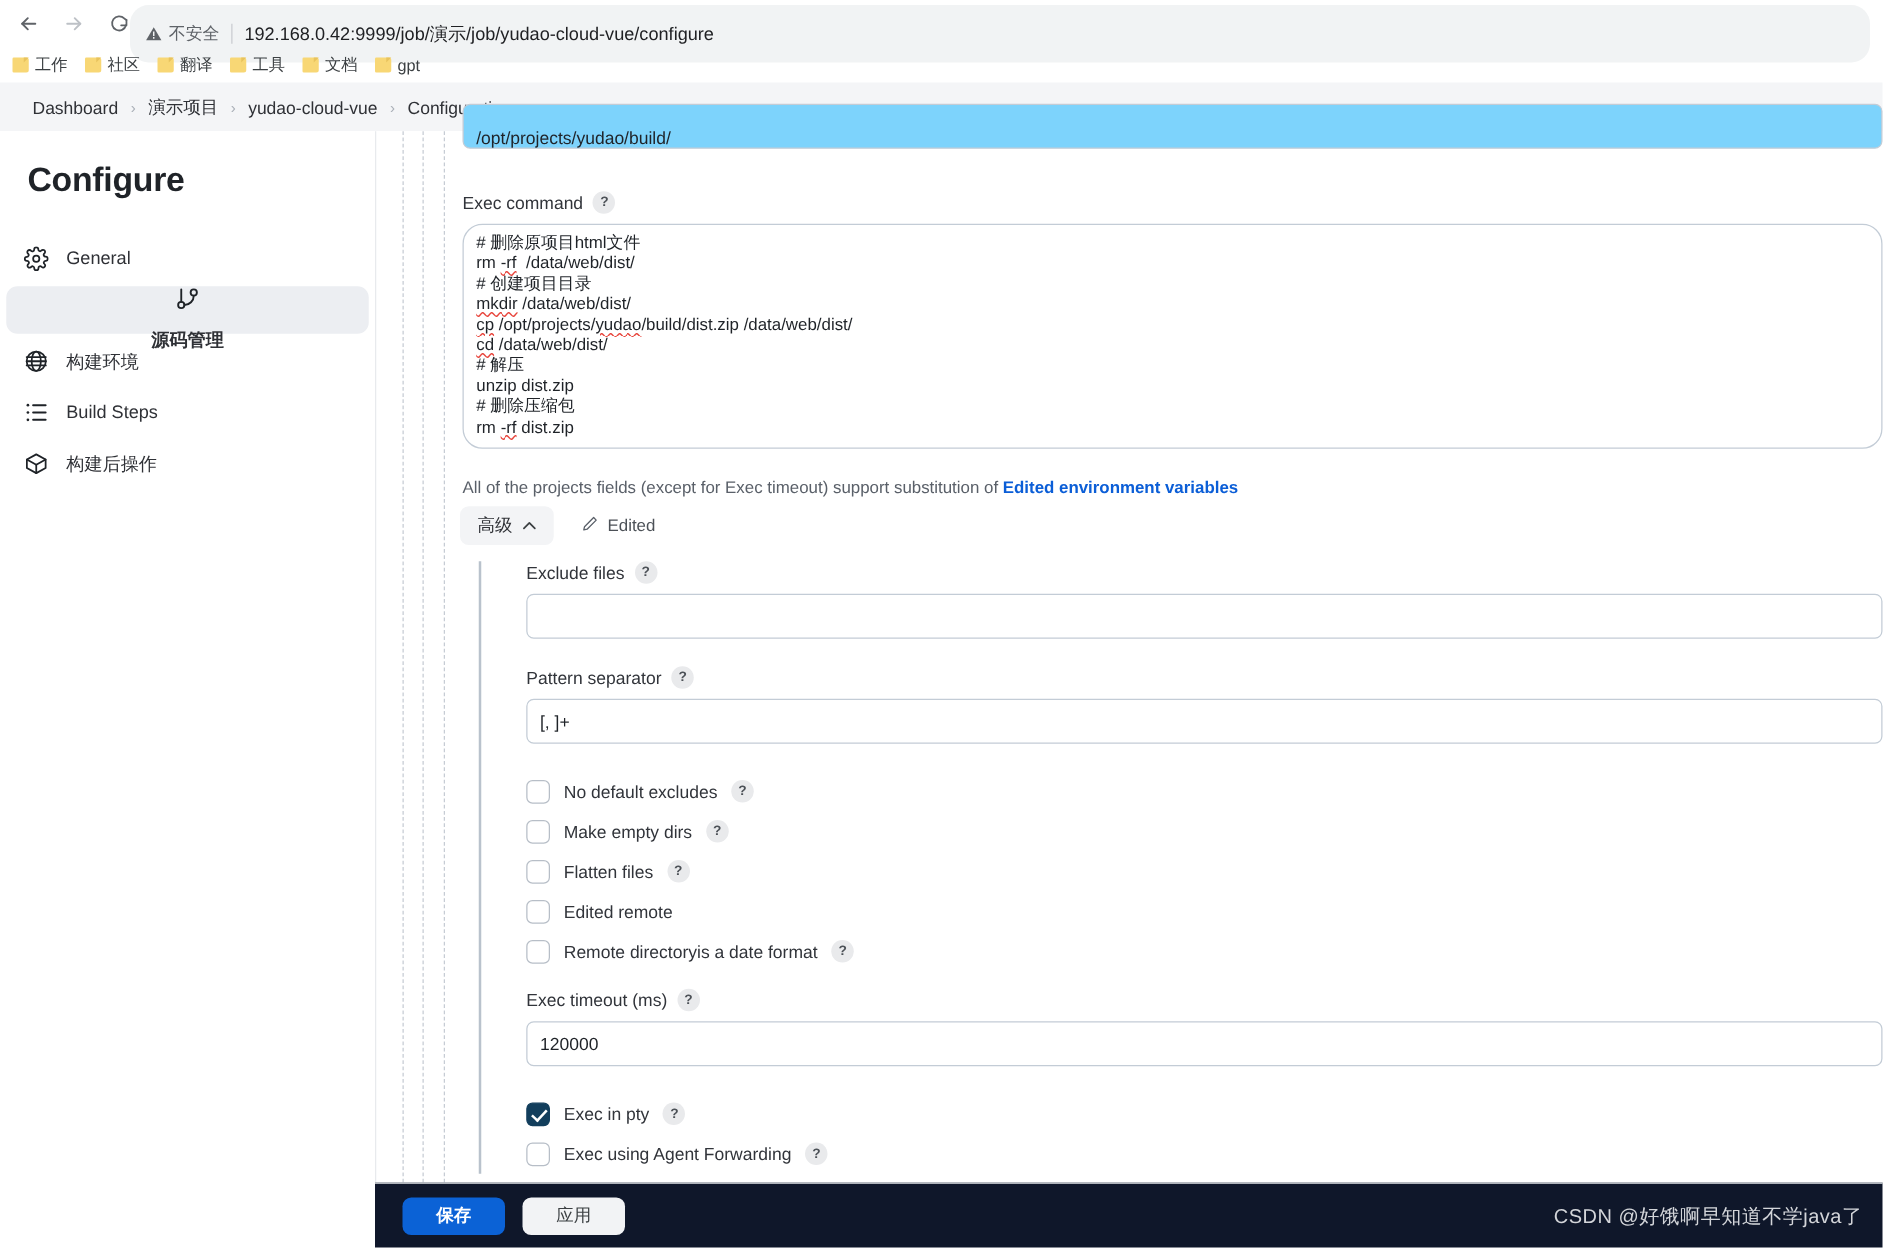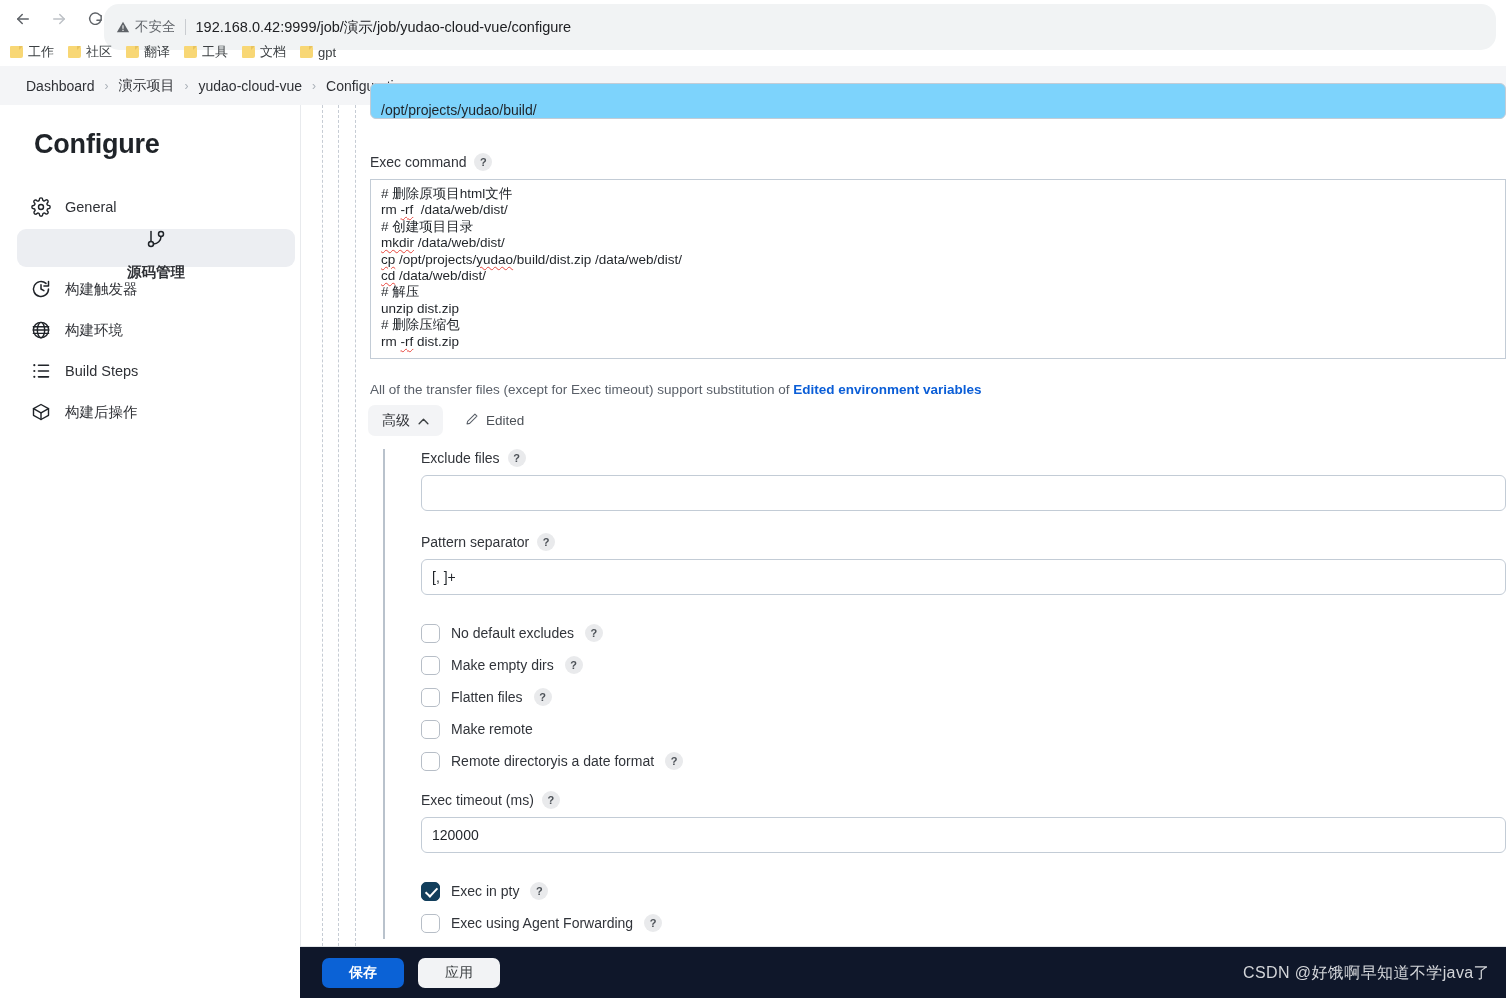--- a/index.html
+++ b/index.html
@@ -111,21 +111,21 @@
     position: absolute; top: 105px; left: 0;
     width: 1506px; height: 893px;
     background: #ffffff;
   }
 
   
   #sidebar {
     position: absolute; top: 0; left: 0;
     width: 300px; height: 841px;
     background: #ffffff;
-    padding: 24px 0 0 12px;
+    padding: 24px 0 0 0;
     border-right: 0;
   }
   #page-title {
     font-size: 27px; font-weight: 700;
     color: #1f2328;
     padding: 0 0 0 22px;
     margin: 0 0 28px 0;
     letter-spacing: -0.2px;
   }
   .side-item {
@@ -203,21 +203,21 @@
     font-size: 14px; color: #1f2328;
     display: flex; align-items: flex-end;
     line-height: 1.1;
     background: #7dd3fc;
   }
 
   #exec-command-block { position: absolute; left: 0; top: 48px; width: 1136px; }
   #exec-command-area {
     width: 100%; height: 180px;
     border: 1px solid #c3ccd6;
-    border-radius: 0;
+    border-radius: 16px;
     background: #fff;
     padding: 6px 10px;
     font-size: 13.5px;
     line-height: 16.4px;
     color: #1f2328;
     white-space: pre;
     overflow: hidden;
     font-family: "Liberation Sans", sans-serif;
   }
   .sp { text-decoration: underline; text-decoration-style: wavy;
@@ -413,30 +413,20 @@
               <line x1="6" y1="3" x2="6" y2="15"></line>
               <circle cx="18" cy="6" r="3"></circle>
               <circle cx="6" cy="18" r="3"></circle>
               <path d="M18 9a9 9 0 0 1-9 9"></path>
             </svg>
           </span>
           <span>源码管理</span>
         </div>
         <div class="side-item">
           <span style="display: flex;">
-            <svg class="side-ico" viewBox="0 0 24 24" fill="none" stroke="currentColor" stroke-width="1.8" stroke-linecap="round" stroke-linejoin="round">
-              <path d="M21 12a9 9 0 1 1-3-6.7"></path>
-              <polyline points="21 3 21 8.5 15.5 8.5"></polyline>
-              <polyline points="12 7 12 12 15.5 14"></polyline>
-            </svg>
-          </span>
-          <span>构建触发器</span>
-        </div>
-        <div class="side-item">
-          <span style="display: flex;">
             <svg class="side-ico" viewBox="0 0 24 24" fill="none" stroke="currentColor" stroke-width="1.7" stroke-linecap="round" stroke-linejoin="round">
               <circle cx="12" cy="12" r="9.2"></circle>
               <line x1="2.8" y1="12" x2="21.2" y2="12"></line>
               <line x1="2.8" y1="8" x2="21.2" y2="8"></line>
               <line x1="2.8" y1="16" x2="21.2" y2="16"></line>
               <ellipse cx="12" cy="12" rx="4.4" ry="9.2"></ellipse>
             </svg>
           </span>
           <span>构建环境</span>
         </div>
@@ -479,21 +469,21 @@
 
     <div id="exec-command-block">
       <div class="field-label">
         <span>Exec command</span>
         <span class="help-btn">?</span>
       </div>
       <div id="exec-command-area"><div># 删除原项目html文件</div><div>rm <span class="sp">-rf</span>  /data/web/dist/</div><div># 创建项目目录</div><div><span class="sp">mkdir</span> /data/web/dist/</div><div><span class="sp">cp</span> /opt/projects/<span class="sp">yudao</span>/build/dist.zip /data/web/dist/</div><div><span class="sp">cd</span> /data/web/dist/</div><div># 解压</div><div>unzip dist.zip</div><div># 删除压缩包</div><div>rm <span class="sp">-rf</span> dist.zip</div></div>
     </div>
 
     <div id="subst-note">
-      <span>All of the transfer files (except for Exec timeout) support substitution of </span><a href="#">Edited environment variables</a>
+      <span>All of the projects fields (except for Exec timeout) support substitution of </span><a href="#">Edited environment variables</a>
     </div>
 
     <div id="adv-row">
       <button id="adv-toggle">
         <span>高级</span>
         <span class="chev">
           <svg width="11" height="7" viewBox="0 0 12 8" fill="none" stroke="#3c4043" stroke-width="1.6" stroke-linecap="round" stroke-linejoin="round">
               <polyline points="1 6.5 6 1.5 11 6.5"></polyline>
             </svg>
         </span>
@@ -537,21 +527,21 @@
             <span class="cb-label">Make empty dirs</span>
             <span class="help-btn">?</span>
           </div>
           <div class="cb-row">
             <span class="cb"></span>
             <span class="cb-label">Flatten files</span>
             <span class="help-btn">?</span>
           </div>
           <div class="cb-row">
             <span class="cb"></span>
-            <span class="cb-label">Make remote</span>
+            <span class="cb-label">Edited remote</span>
           </div>
           <div class="cb-row">
             <span class="cb"></span>
             <span class="cb-label">Remote directoryis a date format</span>
             <span class="help-btn">?</span>
           </div>
         </div>
 
       <div class="adv-field" style="margin-top:14px;">
         <div class="field-label">

